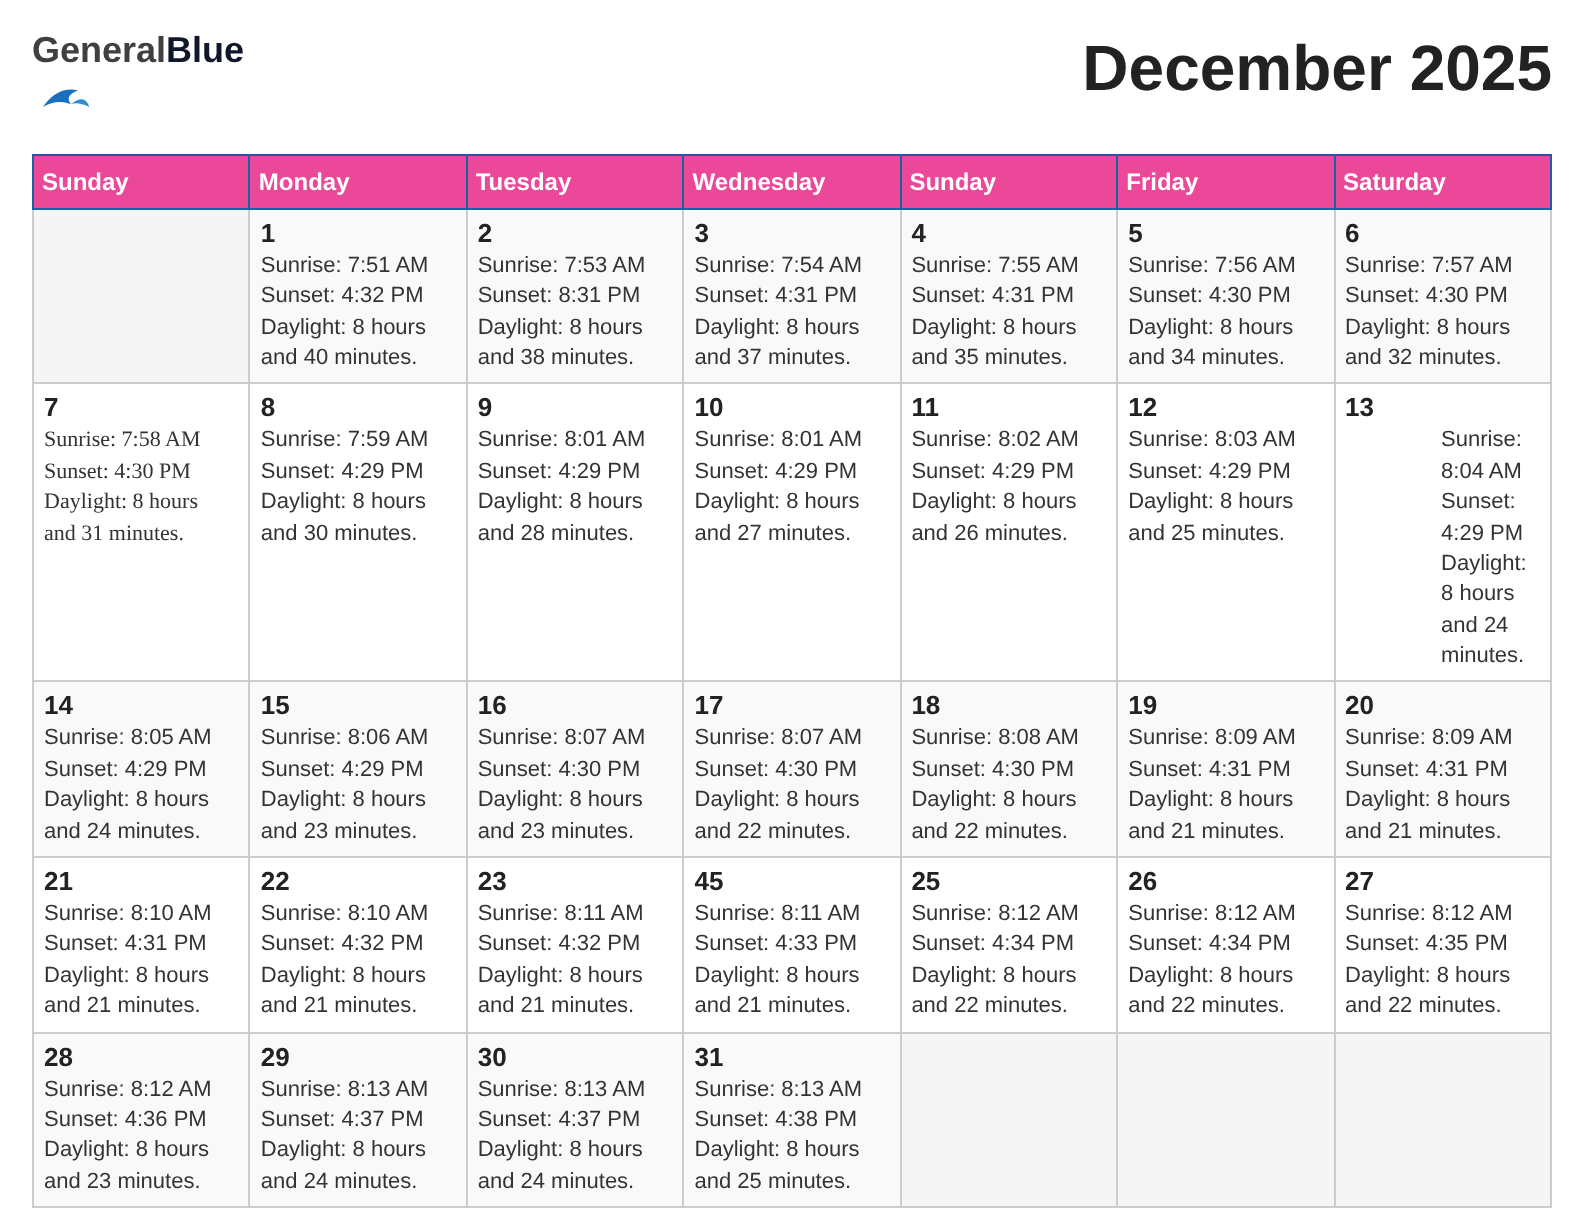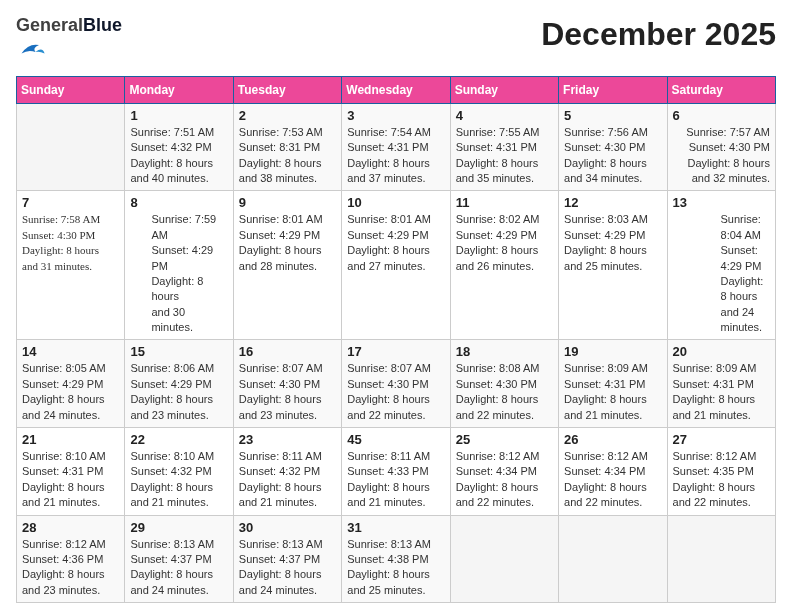--- a/index.html
+++ b/index.html
@@ -151,37 +151,37 @@
         </td>
         <td>
           <span class="day-number">5</span>
           <div class="day-info" style="white-space: pre-line;">Sunrise: 7:56 AM
 Sunset: 4:30 PM
 Daylight: 8 hours
 and 34 minutes.</div>
         </td>
         <td>
           <span class="day-number">6</span>
-          <div class="day-info" style="white-space: pre-line; text-align: right;">Sunrise: 7:57 AM
+          <div class="day-info" style="white-space: pre-line;">Sunrise: 7:57 AM
 Sunset: 4:30 PM
 Daylight: 8 hours
 and 32 minutes.</div>
         </td>
       </tr>
       <tr>
         <td>
           <span class="day-number">7</span>
           <div class="day-info" style="white-space: pre-line; font-family: Liberation Serif, serif;">Sunrise: 7:58 AM
 Sunset: 4:30 PM
 Daylight: 8 hours
 and 31 minutes.</div>
         </td>
         <td>
           <span class="day-number">8</span>
-          <div class="day-info" style="white-space: pre-line; margin-left: 21px;">Sunrise: 7:59 AM
+          <div class="day-info" style="white-space: pre-line;">Sunrise: 7:59 AM
 Sunset: 4:29 PM
 Daylight: 8 hours
 and 30 minutes.</div>
         </td>
         <td>
           <span class="day-number">9</span>
           <div class="day-info" style="white-space: pre-line;">Sunrise: 8:01 AM
 Sunset: 4:29 PM
 Daylight: 8 hours
 and 28 minutes.</div>

